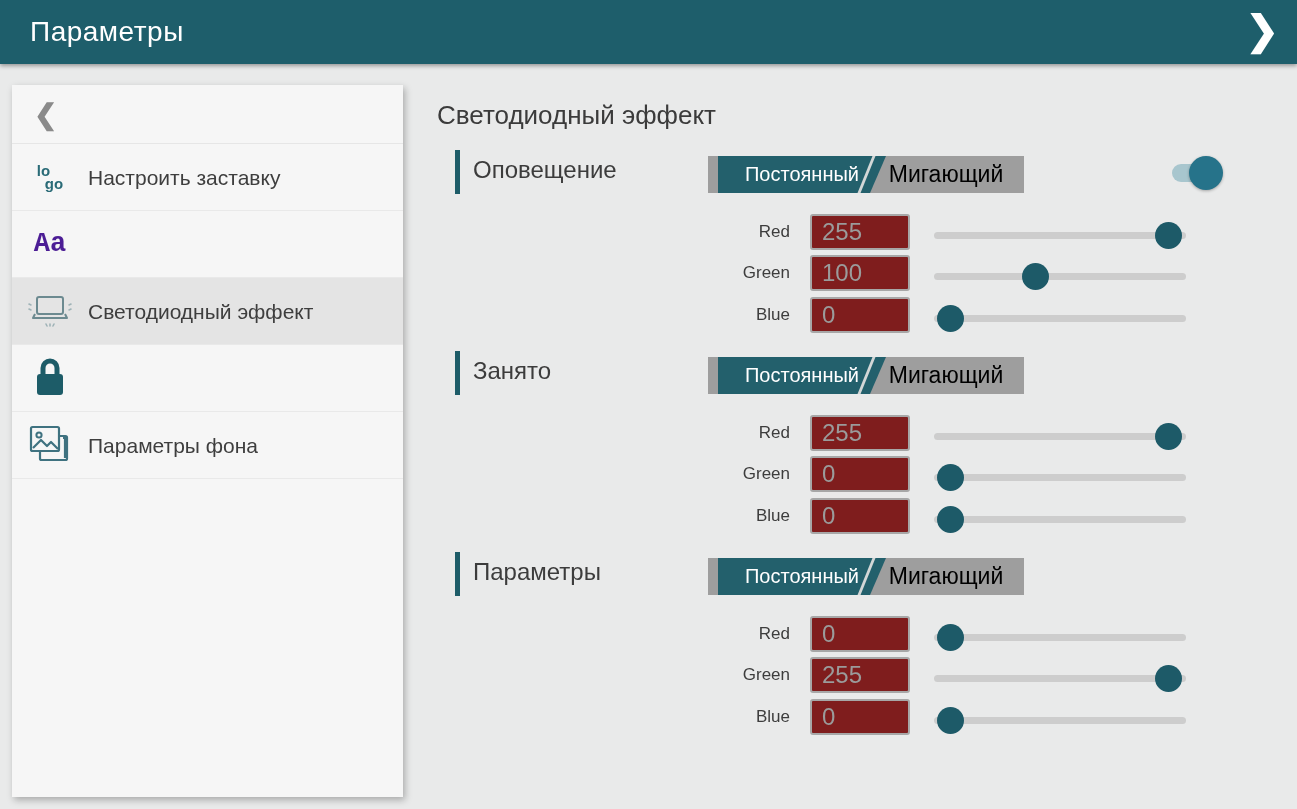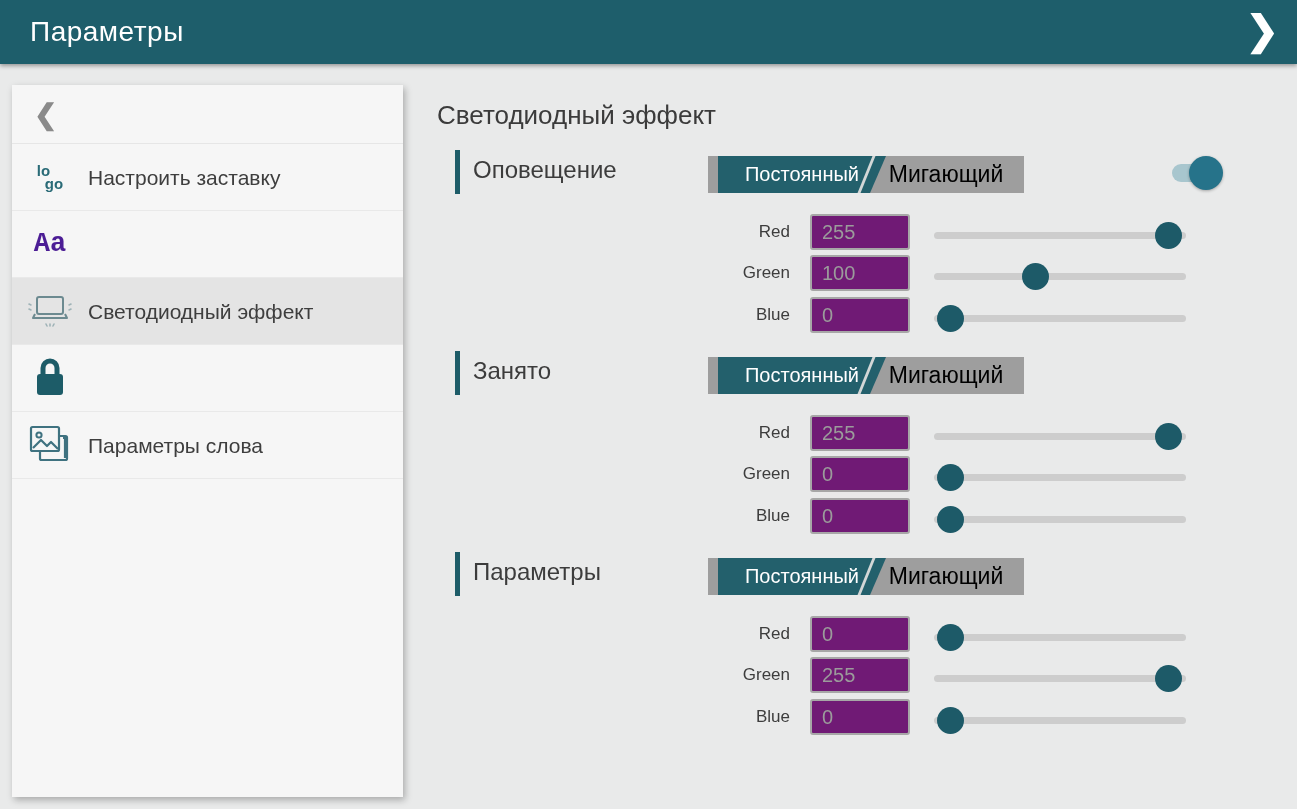--- a/index.html
+++ b/index.html
@@ -72,22 +72,22 @@
   .switch .track{position:absolute;left:0;top:0;width:100%;height:100%;border-radius:9px;background:#a8c6ce;}
   .switch .knob{
     position:absolute;left:17px;top:-8px;width:34px;height:34px;border-radius:50%;
     background:#26738a;box-shadow:0 1px 3px rgba(0,0,0,.3);
   }
   
   .channel-row{position:absolute;left:0;width:800px;height:36px;}
   .ch-label{position:absolute;left:0;width:353px;text-align:right;top:8px;font-size:17px;color:#3d3d3d;}
   .ch-input{
     position:absolute;left:373px;top:0;width:100px;height:36px;box-sizing:border-box;
-    border:2px solid #a7a7a7;border-radius:3px;background:#701a75;
-    color:#9b9b9b;font-size:20px;padding:0 6px 0 10px;font-family:"Liberation Sans",sans-serif;
+    border:2px solid #a7a7a7;border-radius:3px;background:#7f1d1d;
+    color:#9b9b9b;font-size:24px;padding:0 6px 0 10px;font-family:"Liberation Sans",sans-serif;
   }
   .ch-slider{position:absolute;left:497px;top:0;width:252px;height:36px;cursor:pointer;}
   .ch-track{position:absolute;left:0;top:18px;width:252px;height:7px;background:#cdcdcd;border-radius:4px;}
   .ch-thumb{position:absolute;top:8px;width:27px;height:27px;border-radius:50%;background:#1d5a68;}
   .row-0{top:64px;} .row-1{top:105px;} .row-2{top:147px;}
 </style>
 </head>
 <body>
 
 <div class="appbar">
@@ -141,21 +141,21 @@
   <div class="side-row">
     <span class="ic">
       <svg width="44" height="42" viewBox="0 0 44 42" fill="none">
         <rect x="12" y="12" width="27" height="24" rx="1.5" stroke="#3f7280" stroke-width="2.2"></rect>
         <path d="M35 14 h2 v20" stroke="#3f7280" stroke-width="2.2"></path>
         <rect x="3" y="3" width="28" height="24" rx="1.5" fill="#f6f6f6" stroke="#3f7280" stroke-width="2.2"></rect>
         <circle cx="11" cy="11" r="2.6" stroke="#3f7280" stroke-width="2"></circle>
         <path d="M5 24 l8 -8 6 6 4 -4 7 7" stroke="#3f7280" stroke-width="2.2" stroke-linejoin="round"></path>
       </svg>
     </span>
-    <span class="lbl">Параметры слова</span>
+    <span class="lbl">Параметры фона</span>
   </div>
 </div>
 
 <div class="main">
   <h1 class="main-title">Светодиодный эффект</h1>
 
   <div class="sections">
 
     <div class="led-section">
       <div class="accent-bar"></div>

